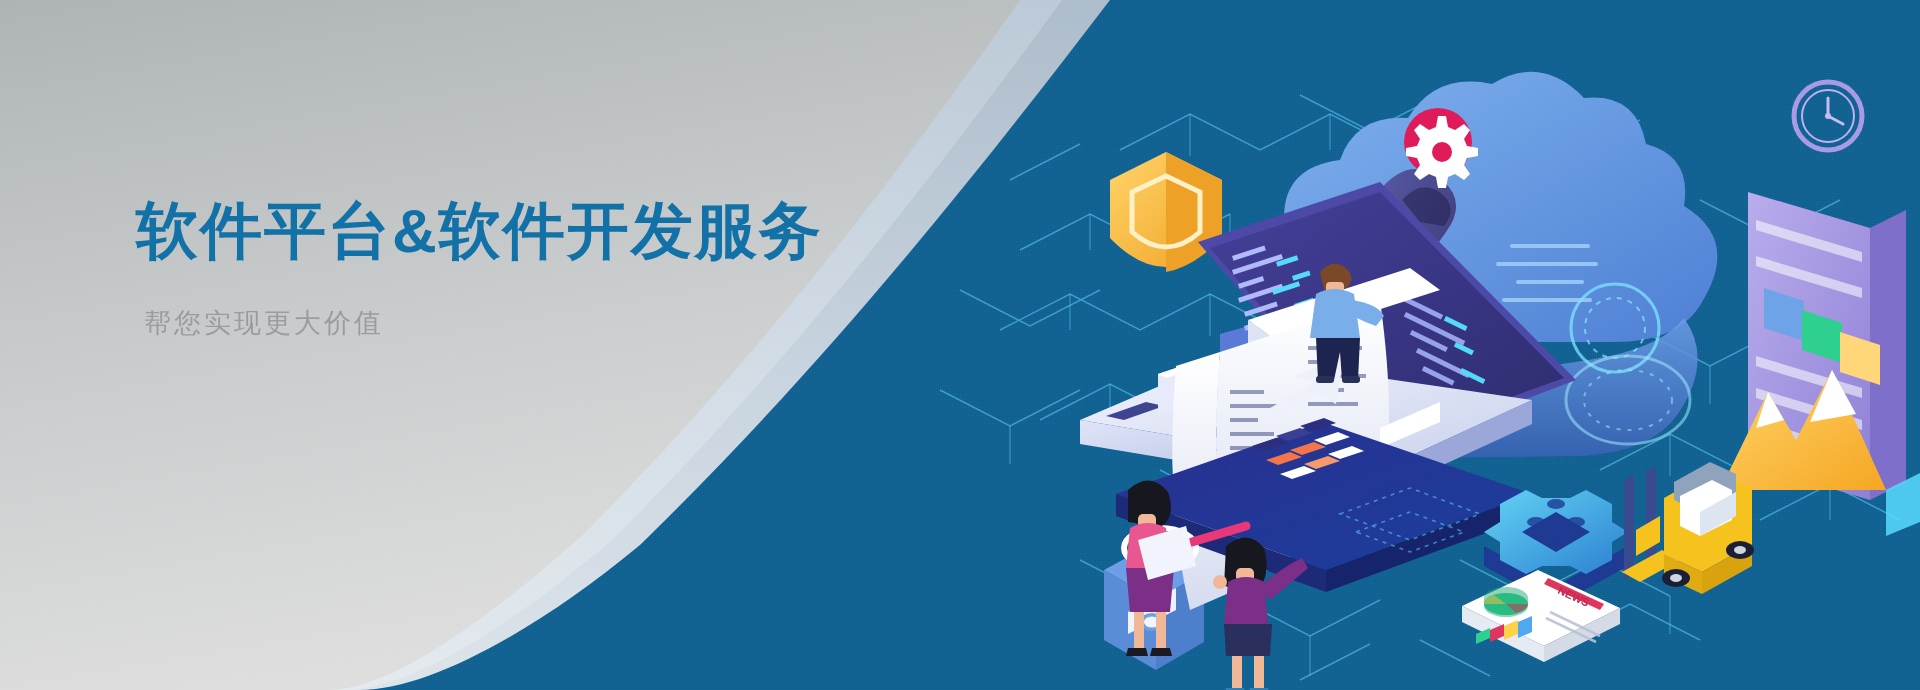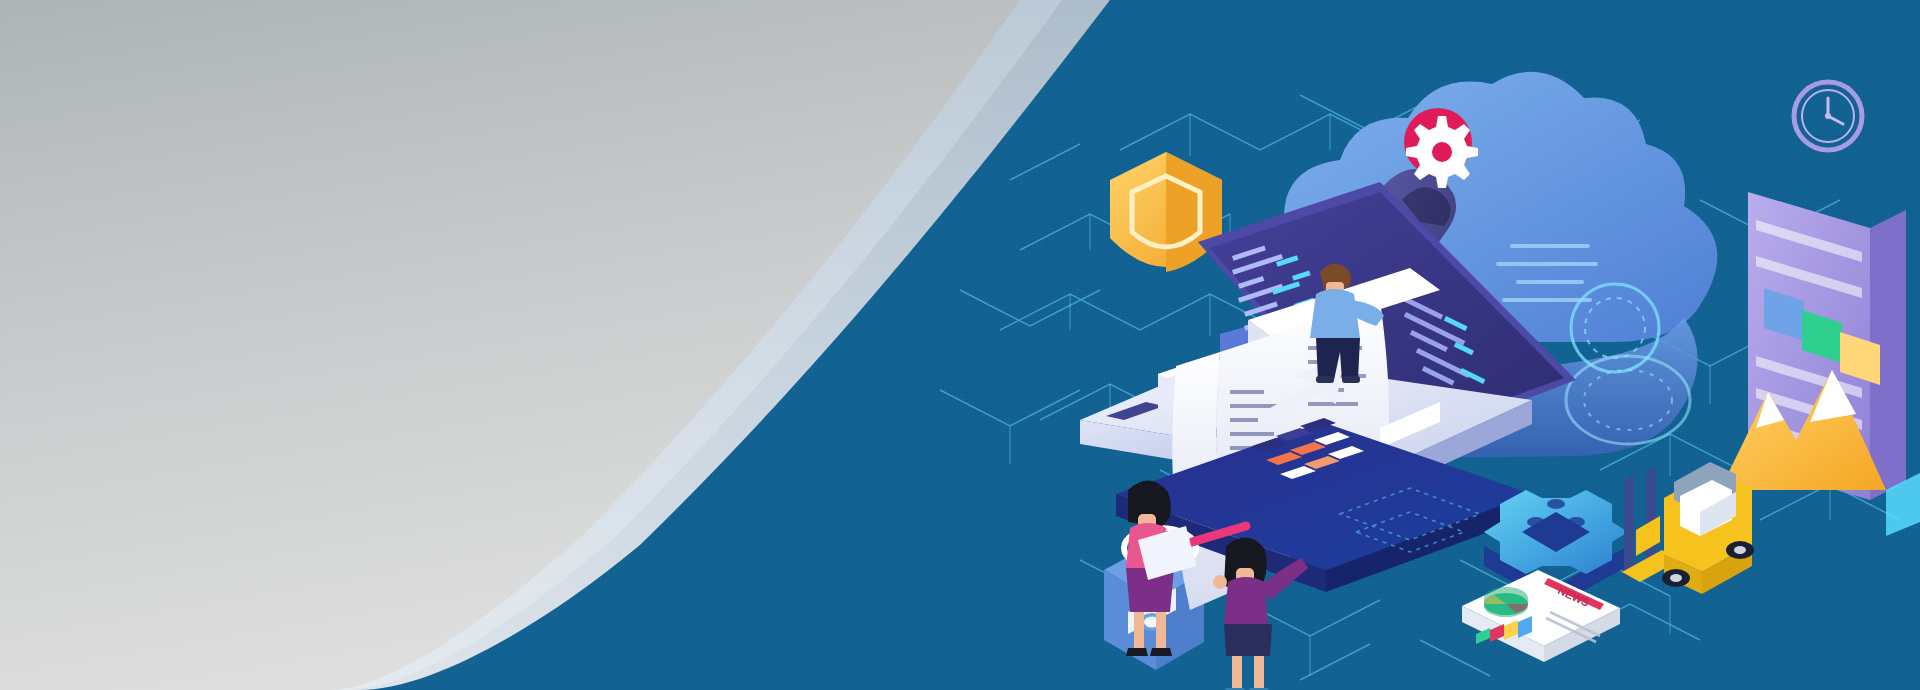--- a/index.html
+++ b/index.html
@@ -522,14 +522,18 @@
       </linearGradient>
     </defs>
 
     <path d="M0 0 L1110 0 C 980 170, 830 360, 640 545 C 540 628, 430 690, 360 690 L0 690 Z" fill="url(#band1)"></path>
 
     <path d="M0 0 L1062 0 C 940 168, 796 356, 612 540 C 516 622, 412 690, 344 690 L0 690 Z" fill="url(#band2)"></path>
 
     <path d="M0 0 L1020 0 C 904 166, 764 352, 584 534 C 492 616, 392 690, 328 690 L0 690 Z" fill="url(#grayMain)"></path>
   </svg>
 
+  <div class="copy">
+    <h1 class="title">软件平台&amp;软件开发服务</h1>
+    <p class="subtitle">帮您实现更大价值</p>
+  </div>
 
 </div>
 
 </body></html>

